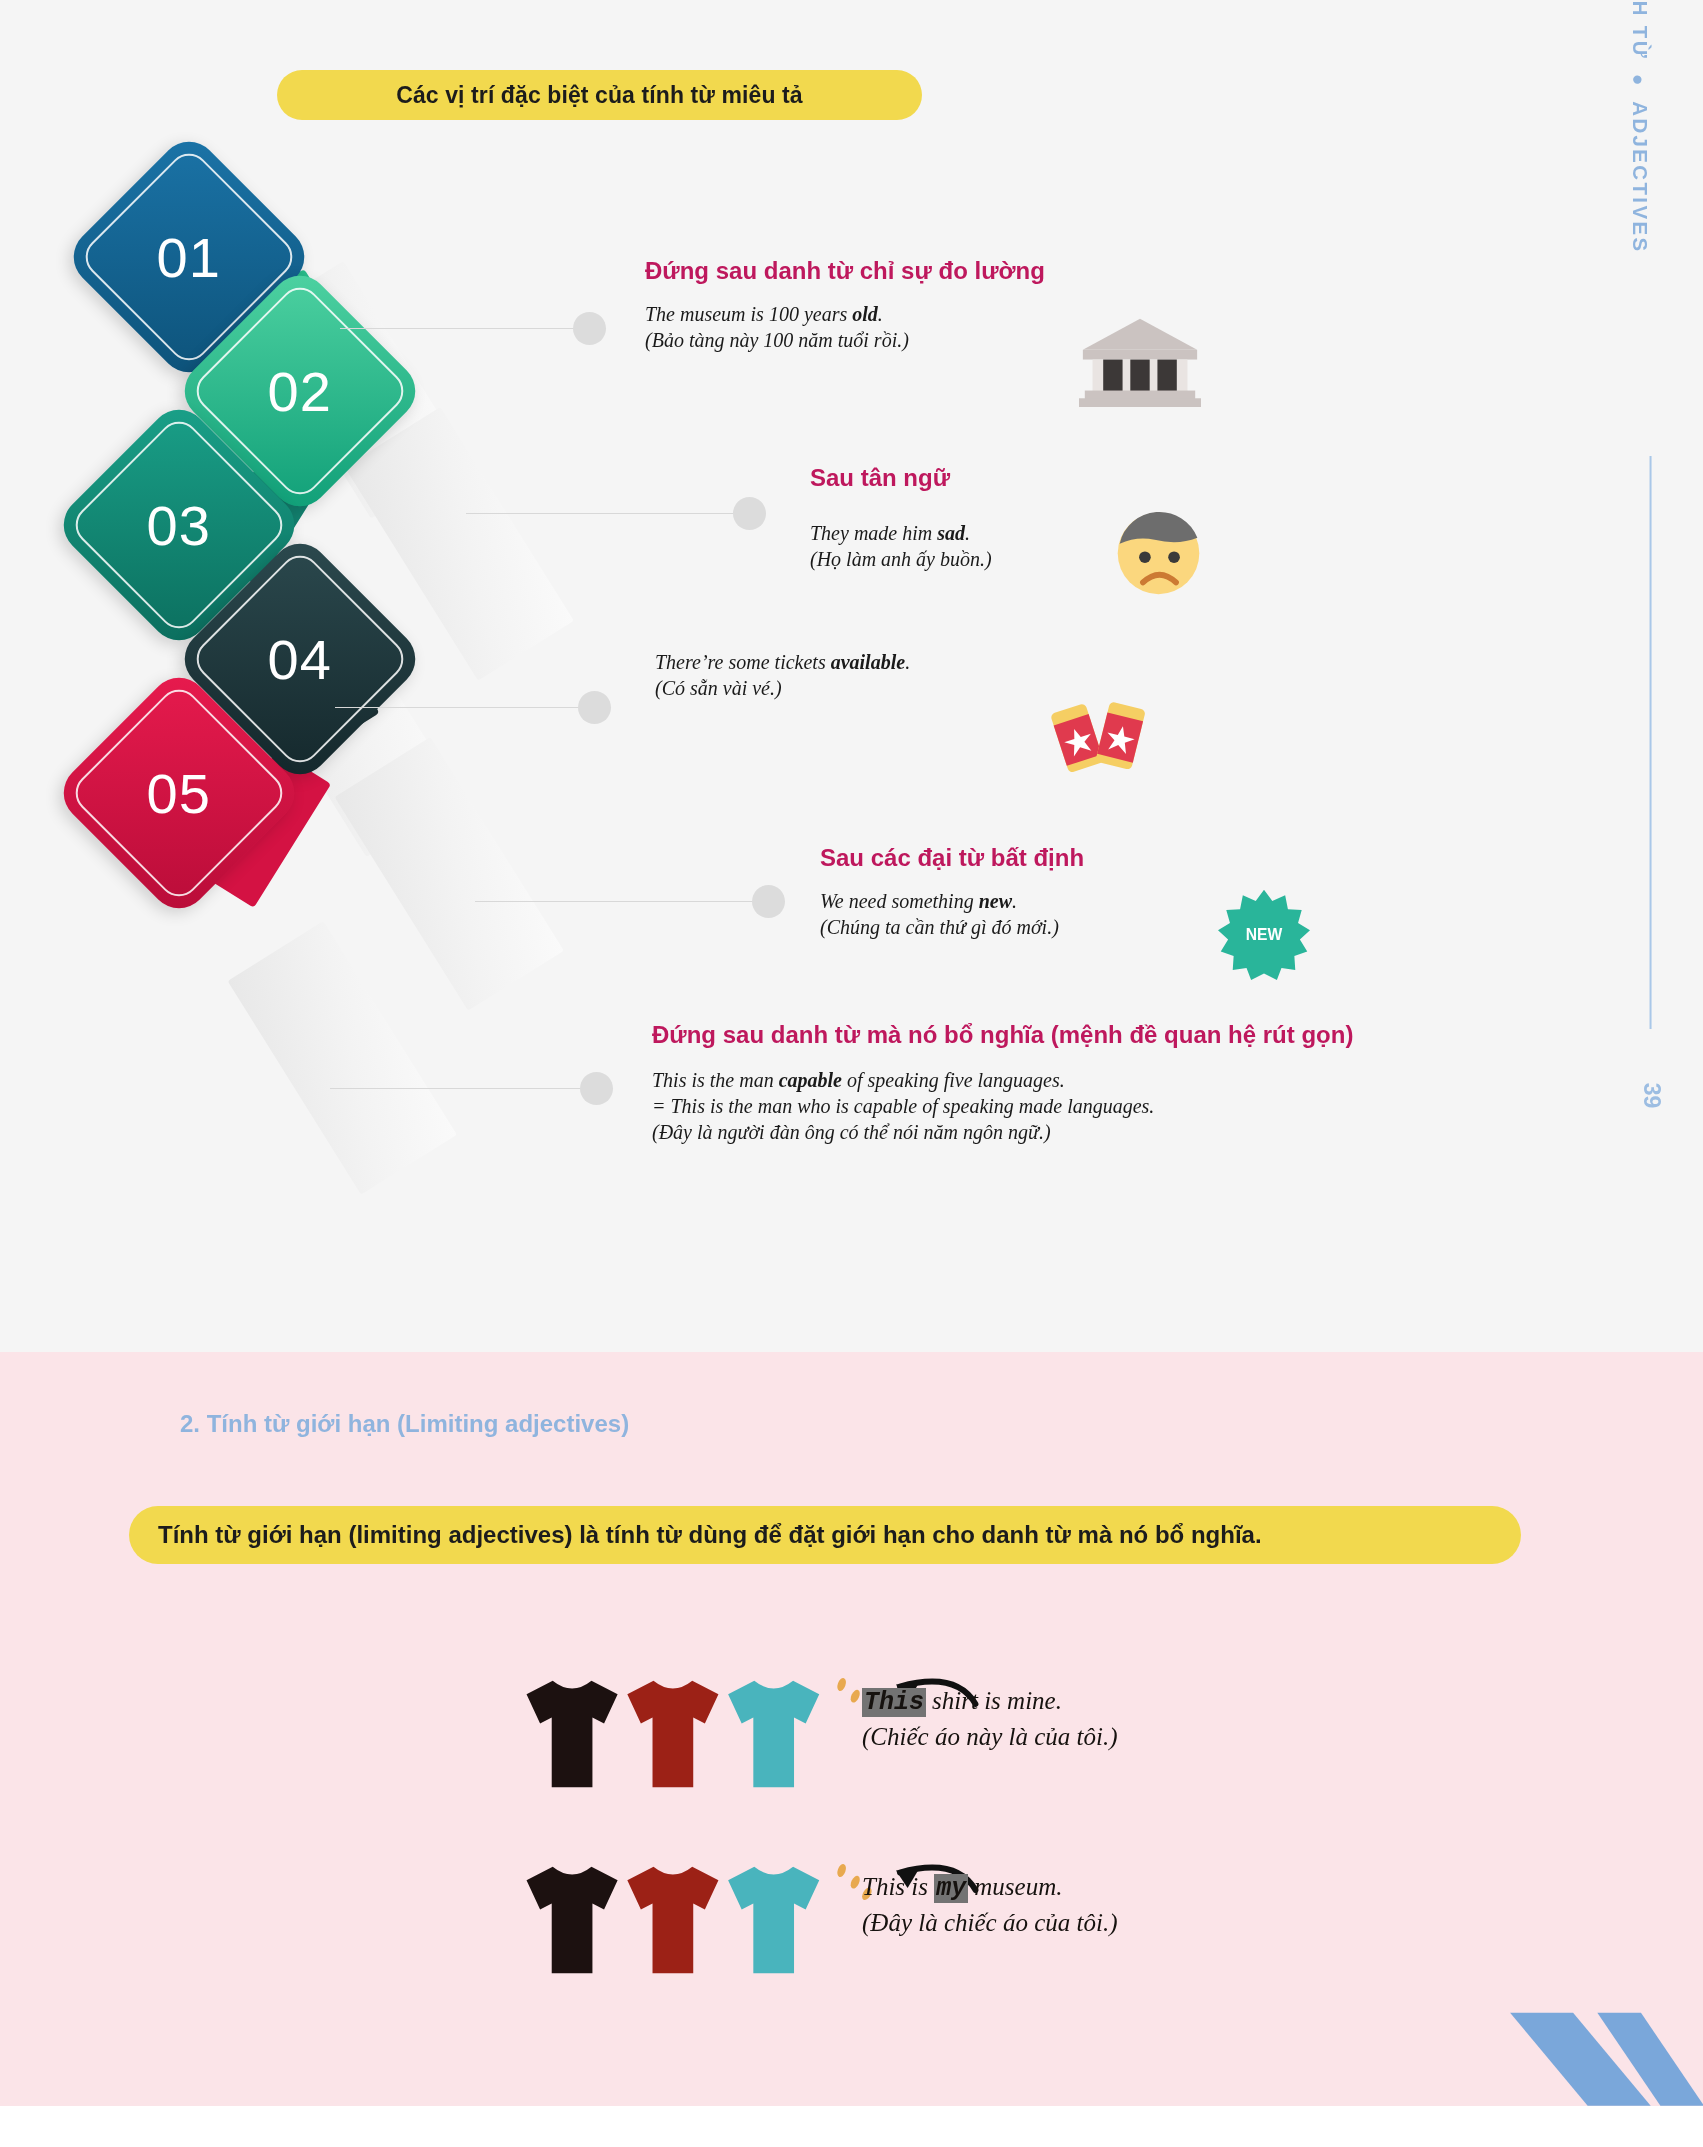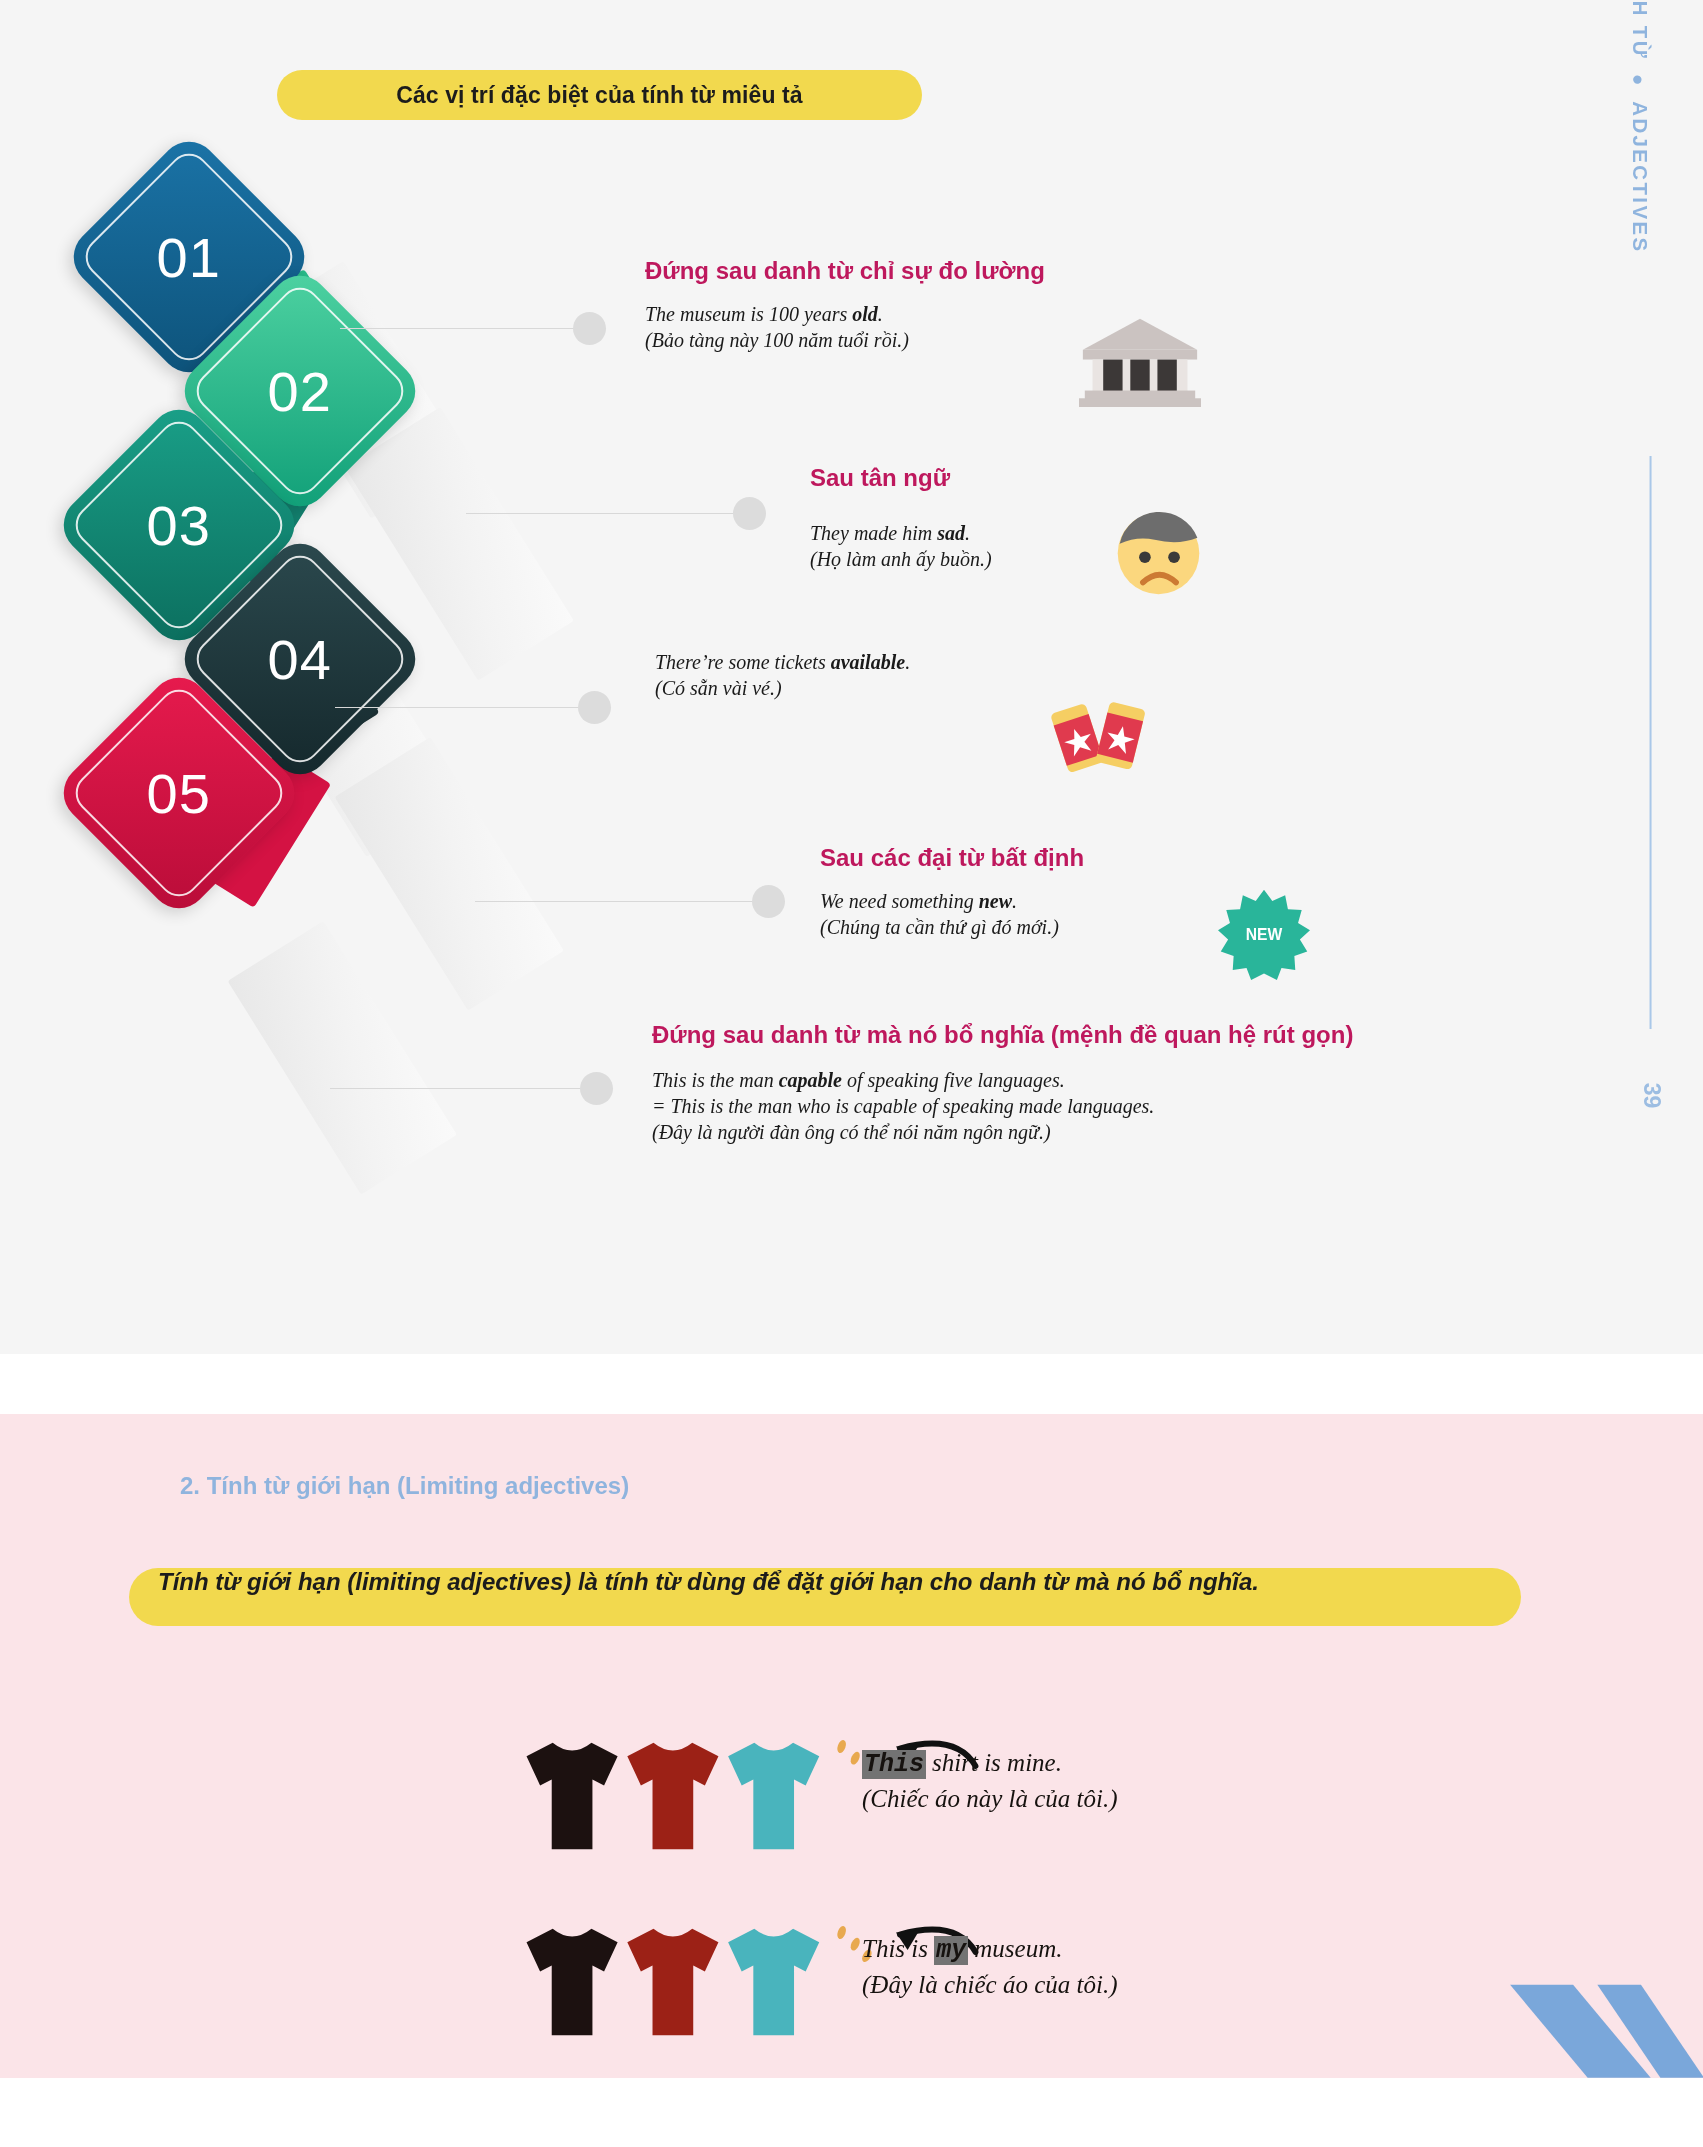--- a/index.html
+++ b/index.html
@@ -164,41 +164,40 @@
 
   
   .icon-museum { position: absolute; }
   .icon-face { position: absolute; }
   .icon-tickets { position: absolute; }
   .icon-new { position: absolute; }
 
   
   #bottom-section {
     position: absolute;
-    left: 0; top: 1414px;
-    width: 1704px; height: 664px;
+    left: 0; top: 1352px;
+    width: 1704px; height: 754px;
     background: #fbe4e8;
   }
   #section-subtitle {
     position: absolute;
     left: 180px; top: 58px;
     font-size: 24px;
     font-weight: 700;
     color: #8fb4de;
   }
   #definition-pill {
     position: absolute;
     left: 129px; top: 154px;
     width: 1392px; height: 58px;
     background: #f2d94e;
     border-radius: 29px;
     display: flex;
-    align-items: flex-start;
+    align-items: center;
     padding-left: 29px;
-    font-style: italic;
   }
   #definition-text {
     font-size: 24px;
     font-weight: 700;
     color: #1c1c1c;
   }
 
   .example-row { position: absolute; }
   .shirt-group { position: absolute; }
   .ex-sentence {

